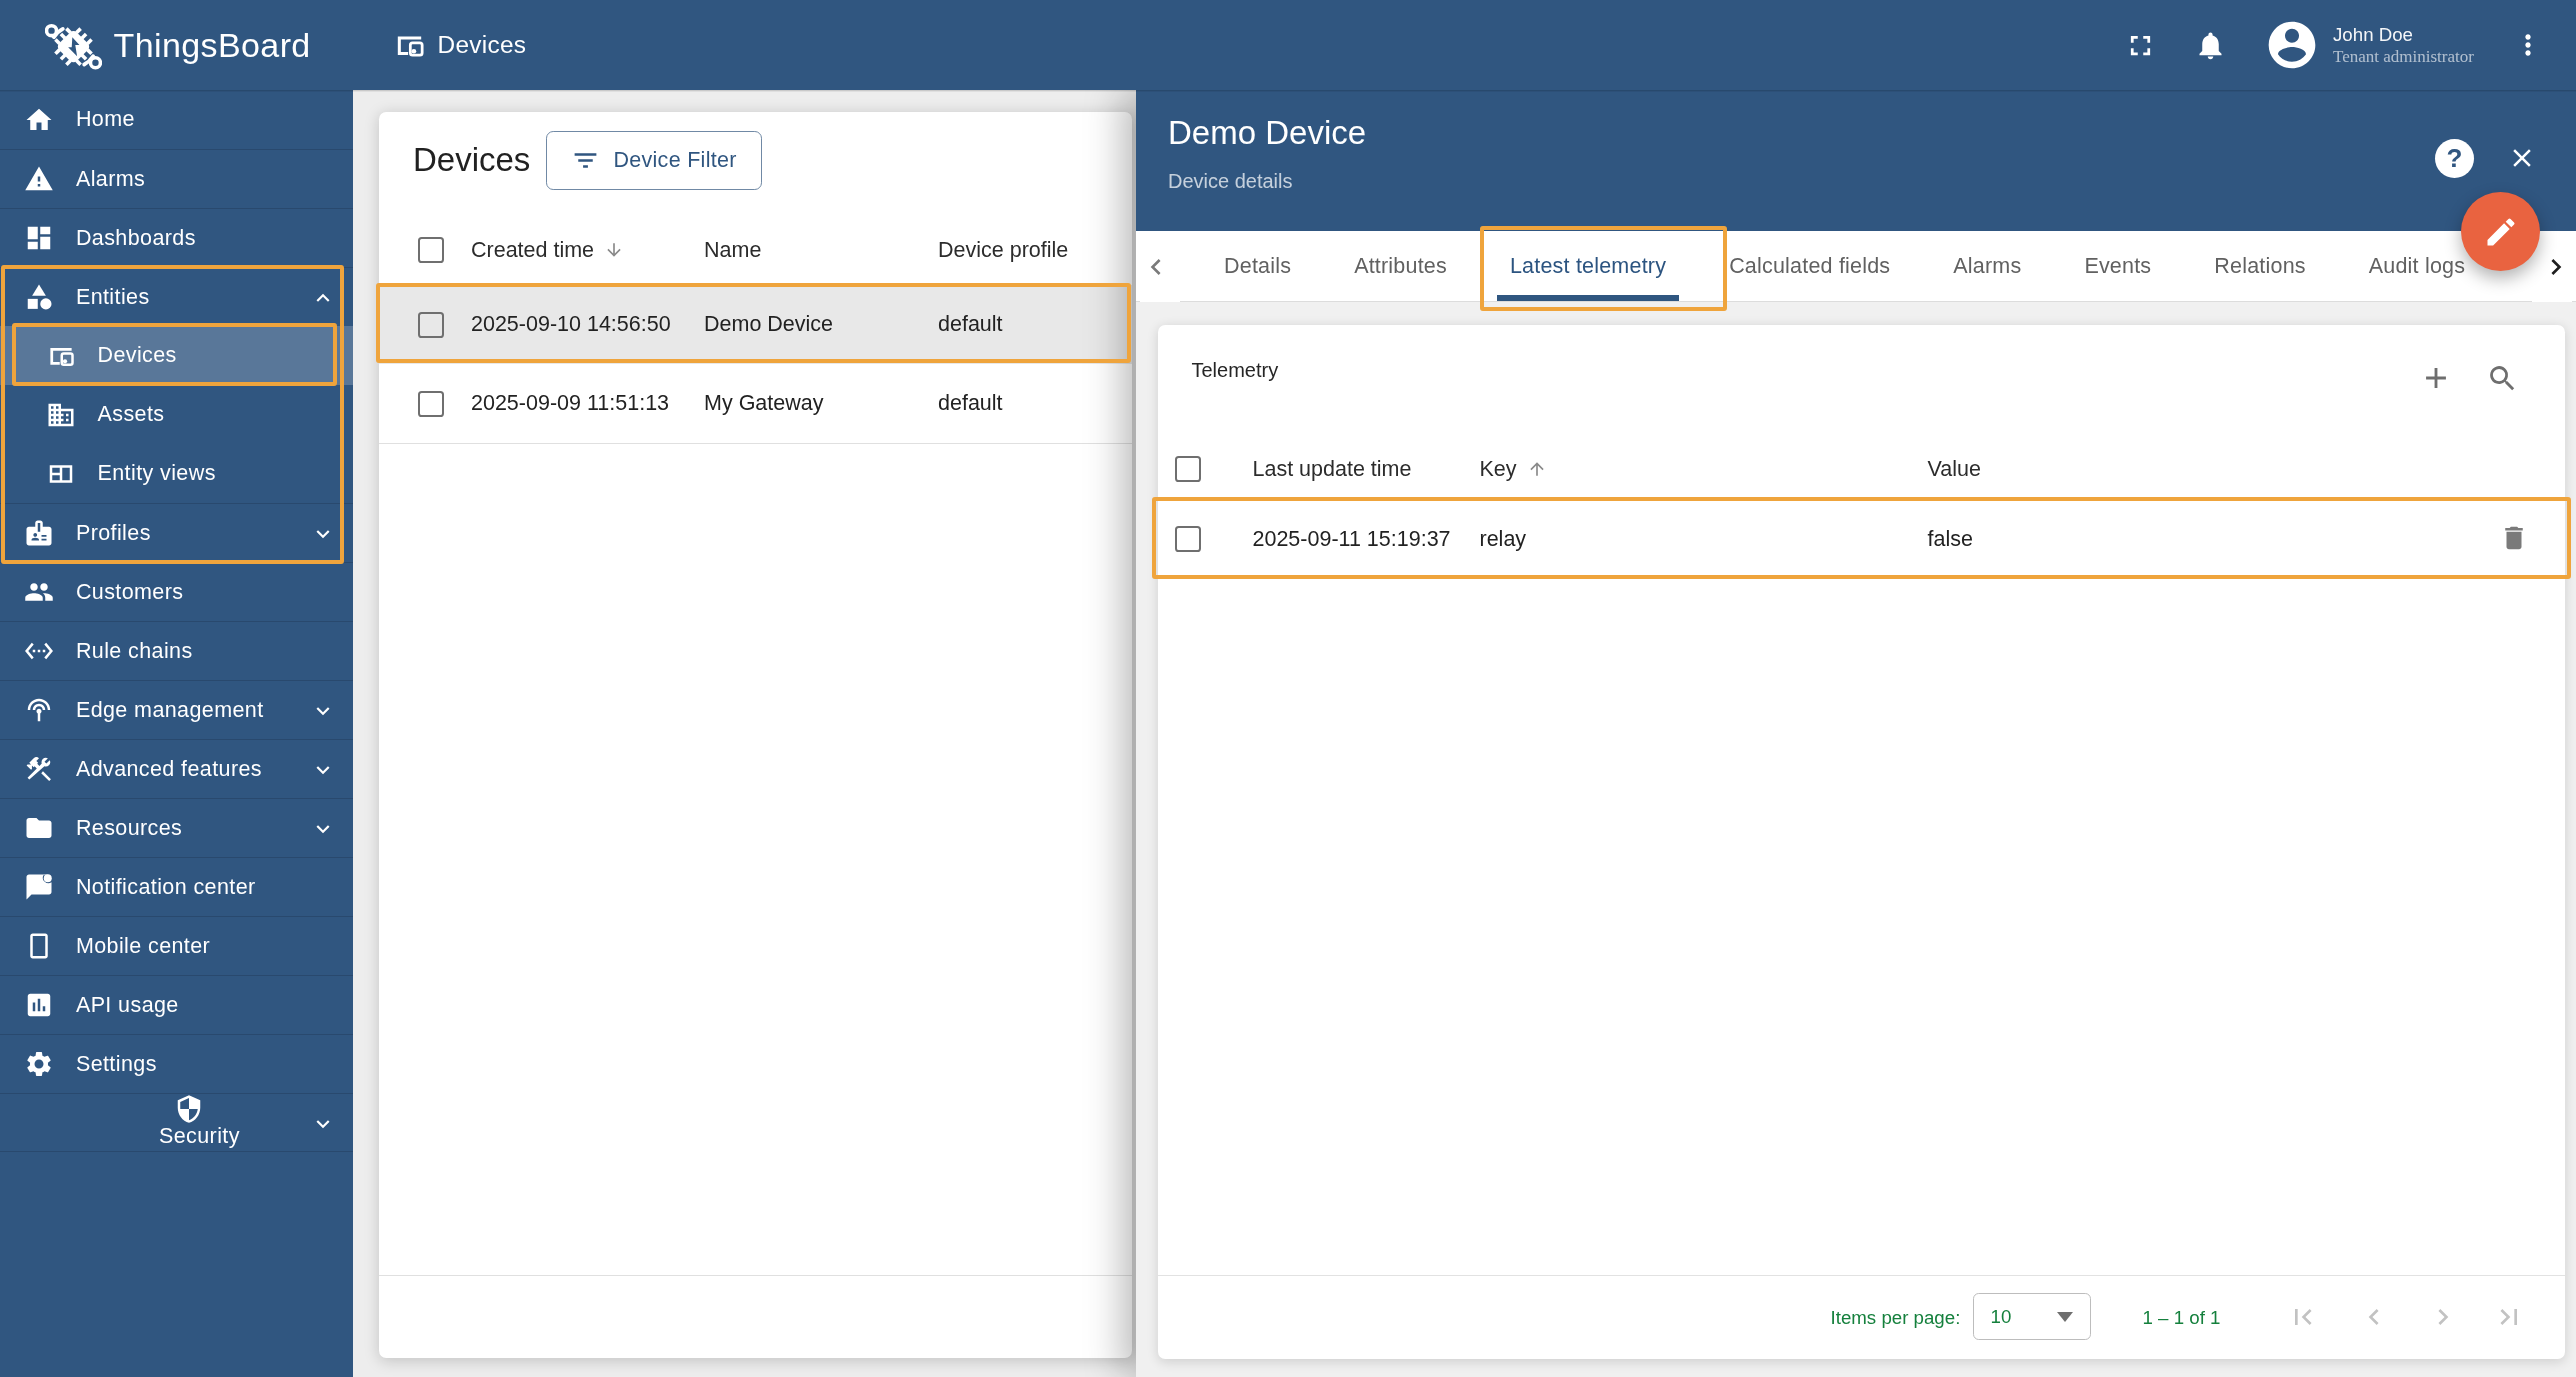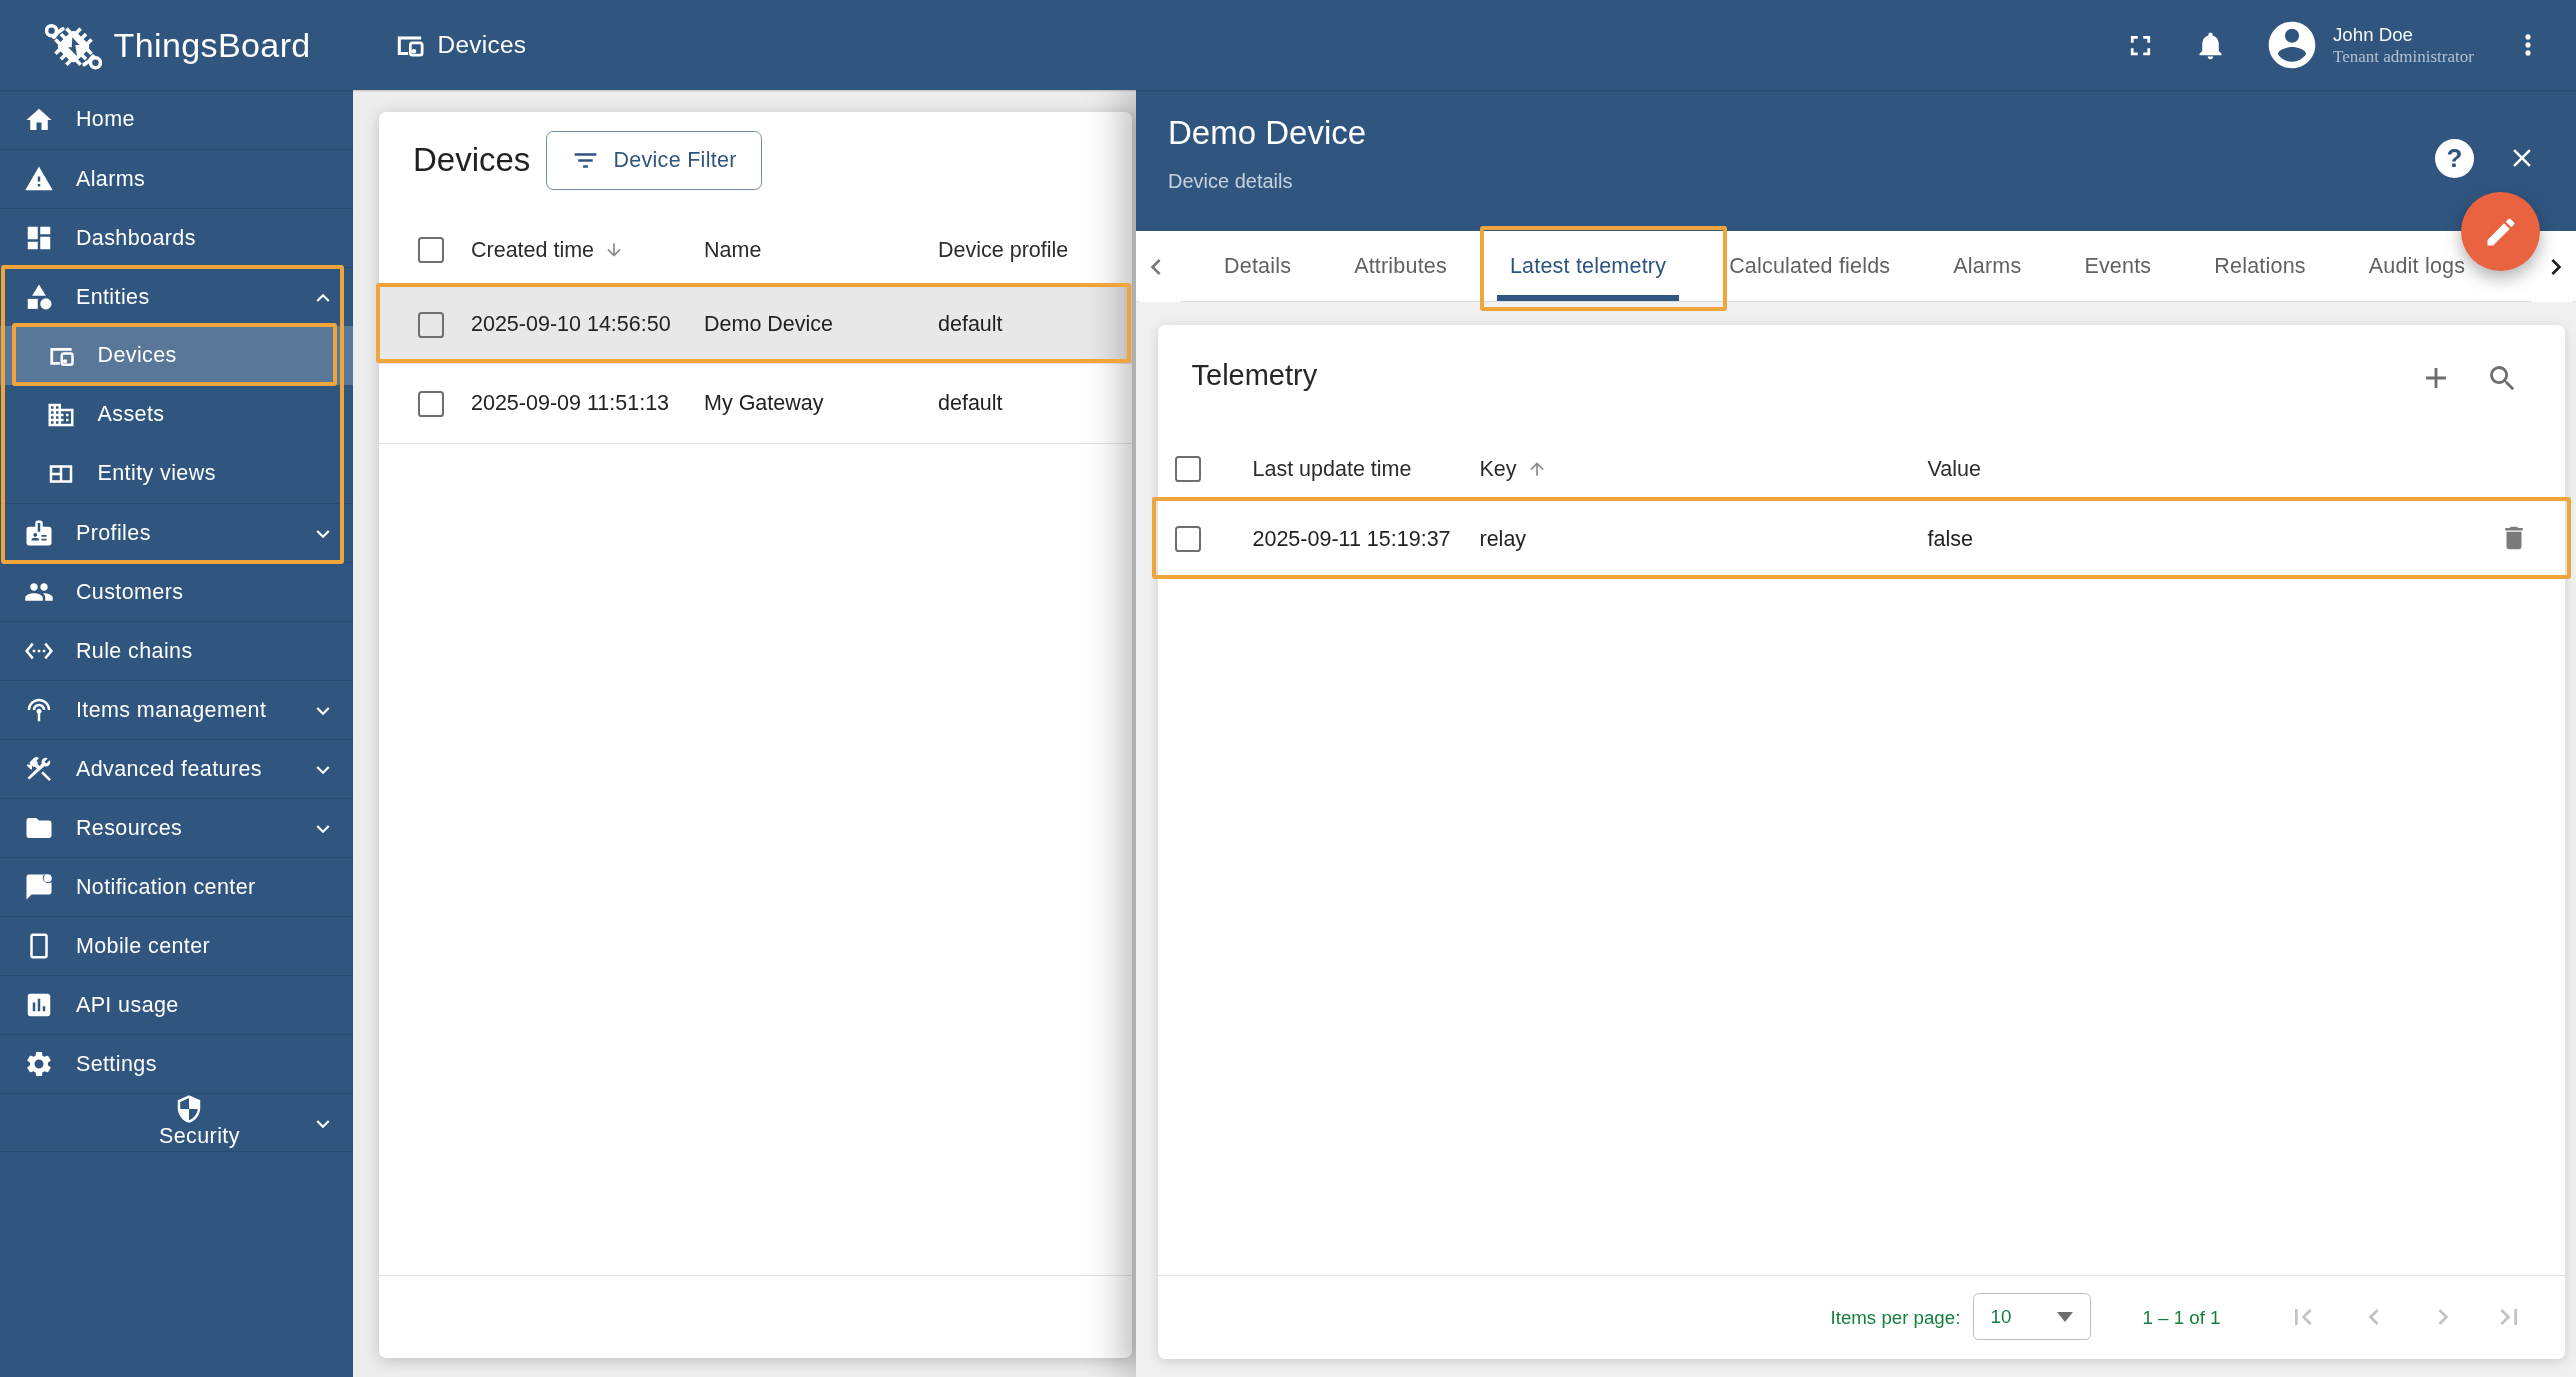--- a/index.html
+++ b/index.html
@@ -67,21 +67,21 @@
   .tab{display:flex;align-items:center;padding:0 13px;margin-right:37px;font-size:21.5px;font-weight:500;
     color:#616161;position:relative;white-space:nowrap;cursor:pointer;letter-spacing:0.2px;}
   .tab.active{color:#2c5480;}
   .tab.active::after{content:'';position:absolute;left:0;right:0;bottom:0;height:5.7px;background:#2f5680;}
   .tab-scroll{position:absolute;top:141px;height:71px;display:flex;align-items:center;z-index:5;cursor:pointer;background:#fff;}
   .tab-scroll.left{left:4.3px;width:40px;}
   .tab-scroll.right{right:4.3px;width:40px;justify-content:flex-end;}
   
   .t-card{position:absolute;left:21.5px;top:235px;width:1407px;height:1034px;background:#fff;border-radius:7.2px;
     box-shadow:0 2.2px 11.5px rgba(0,0,0,.14);}
-  .t-title{position:absolute;left:34px;top:34px;font-size:29px;color:#262626;}
+  .t-title{position:absolute;left:34px;top:34px;font-size:20px;color:#262626;}
   .t-plus{position:absolute;left:1261px;top:36px;cursor:pointer;}
   .t-search{position:absolute;left:1328px;top:37px;cursor:pointer;}
   .t-head{position:absolute;top:113px;left:0;right:0;height:62px;border-bottom:1.4px solid #e4e4e4;}
   .t-row{position:absolute;top:175px;left:0;right:0;height:78px;}
   .t-del{position:absolute;right:36px;top:23px;cursor:pointer;}
   .t-foot{position:absolute;bottom:0;left:0;right:0;height:83px;border-top:1.4px solid #e2e2e2;font-size:18.7px;color:#15803d;}
   .f-item{position:absolute;top:0;height:100%;display:flex;align-items:center;}
   .psize{left:815px;width:118px;height:47px;top:17px;border:1.4px solid #bdbdbd;border-radius:5.7px;
     box-sizing:border-box;display:flex;align-items:center;justify-content:space-between;
     padding:0 17px;position:absolute;cursor:pointer;background:#fff;}
@@ -234,21 +234,21 @@
   <div class="sitem div">
     <svg width="30" height="30" viewBox="0 0 24 24" class="ic">
         <path d="M7.77 6.76 6.23 5.48.82 12l5.41 6.52 1.54-1.28L3.42 12l4.35-5.24zM7 13h2v-2H7v2zm10-2h-2v2h2v-2zm-6 2h2v-2h-2v2zm6.77-7.52-1.54 1.28L20.58 12l-4.35 5.24 1.54 1.28L23.18 12l-5.41-6.52z"></path>
       </svg>
     <span class="lbl">Rule chains</span>
   </div>
   <div class="sitem div">
     <svg width="30" height="30" viewBox="0 0 24 24" class="ic">
         <path d="M12 11c-1.1 0-2 .9-2 2 0 .74.4 1.38 1 1.72V21h2v-6.28c.6-.34 1-.98 1-1.72 0-1.1-.9-2-2-2zm0-8C7.03 3 3 7.03 3 12h2c0-3.87 3.13-7 7-7s7 3.13 7 7h2c0-4.97-4.03-9-9-9zm0 4c-2.76 0-5 2.24-5 5h2c0-1.66 1.34-3 3-3s3 1.34 3 3h2c0-2.76-2.24-5-5-5z"></path>
       </svg>
-    <span class="lbl">Items management</span>
+    <span class="lbl">Edge management</span>
     <span class="chev">
         <svg width="26" height="26" viewBox="0 0 24 24" class="ic">
           <path d="M7.41 8.59 12 13.17l4.59-4.58L18 10l-6 6-6-6 1.41-1.41z"></path>
         </svg>
       </span>
   </div>
   <div class="sitem div">
     <svg width="30" height="30" viewBox="0 0 24 24" class="ic">
         <path d="M13.78 15.3l6.36 6.36 1.41-1.41-6.36-6.36-1.41 1.41zM17.5 10c1.93 0 3.5-1.57 3.5-3.5 0-.58-.16-1.12-.41-1.6l-2.7 2.7-1.49-1.49 2.7-2.7c-.48-.25-1.02-.41-1.6-.41C15.57 3 14 4.57 14 6.5c0 .41.08.8.21 1.16l-1.85 1.85-1.78-1.78.71-.71-1.41-1.41L12 3.49a3 3 0 0 0-4.24 0L4.22 7.03l1.41 1.41H2.81l-.71.71 3.54 3.54.71-.71V9.15l1.41 1.41.71-.71 1.78 1.78-7.41 7.41 1.41 1.41L16.34 9.79c.36.13.75.21 1.16.21z"></path>
       </svg>

